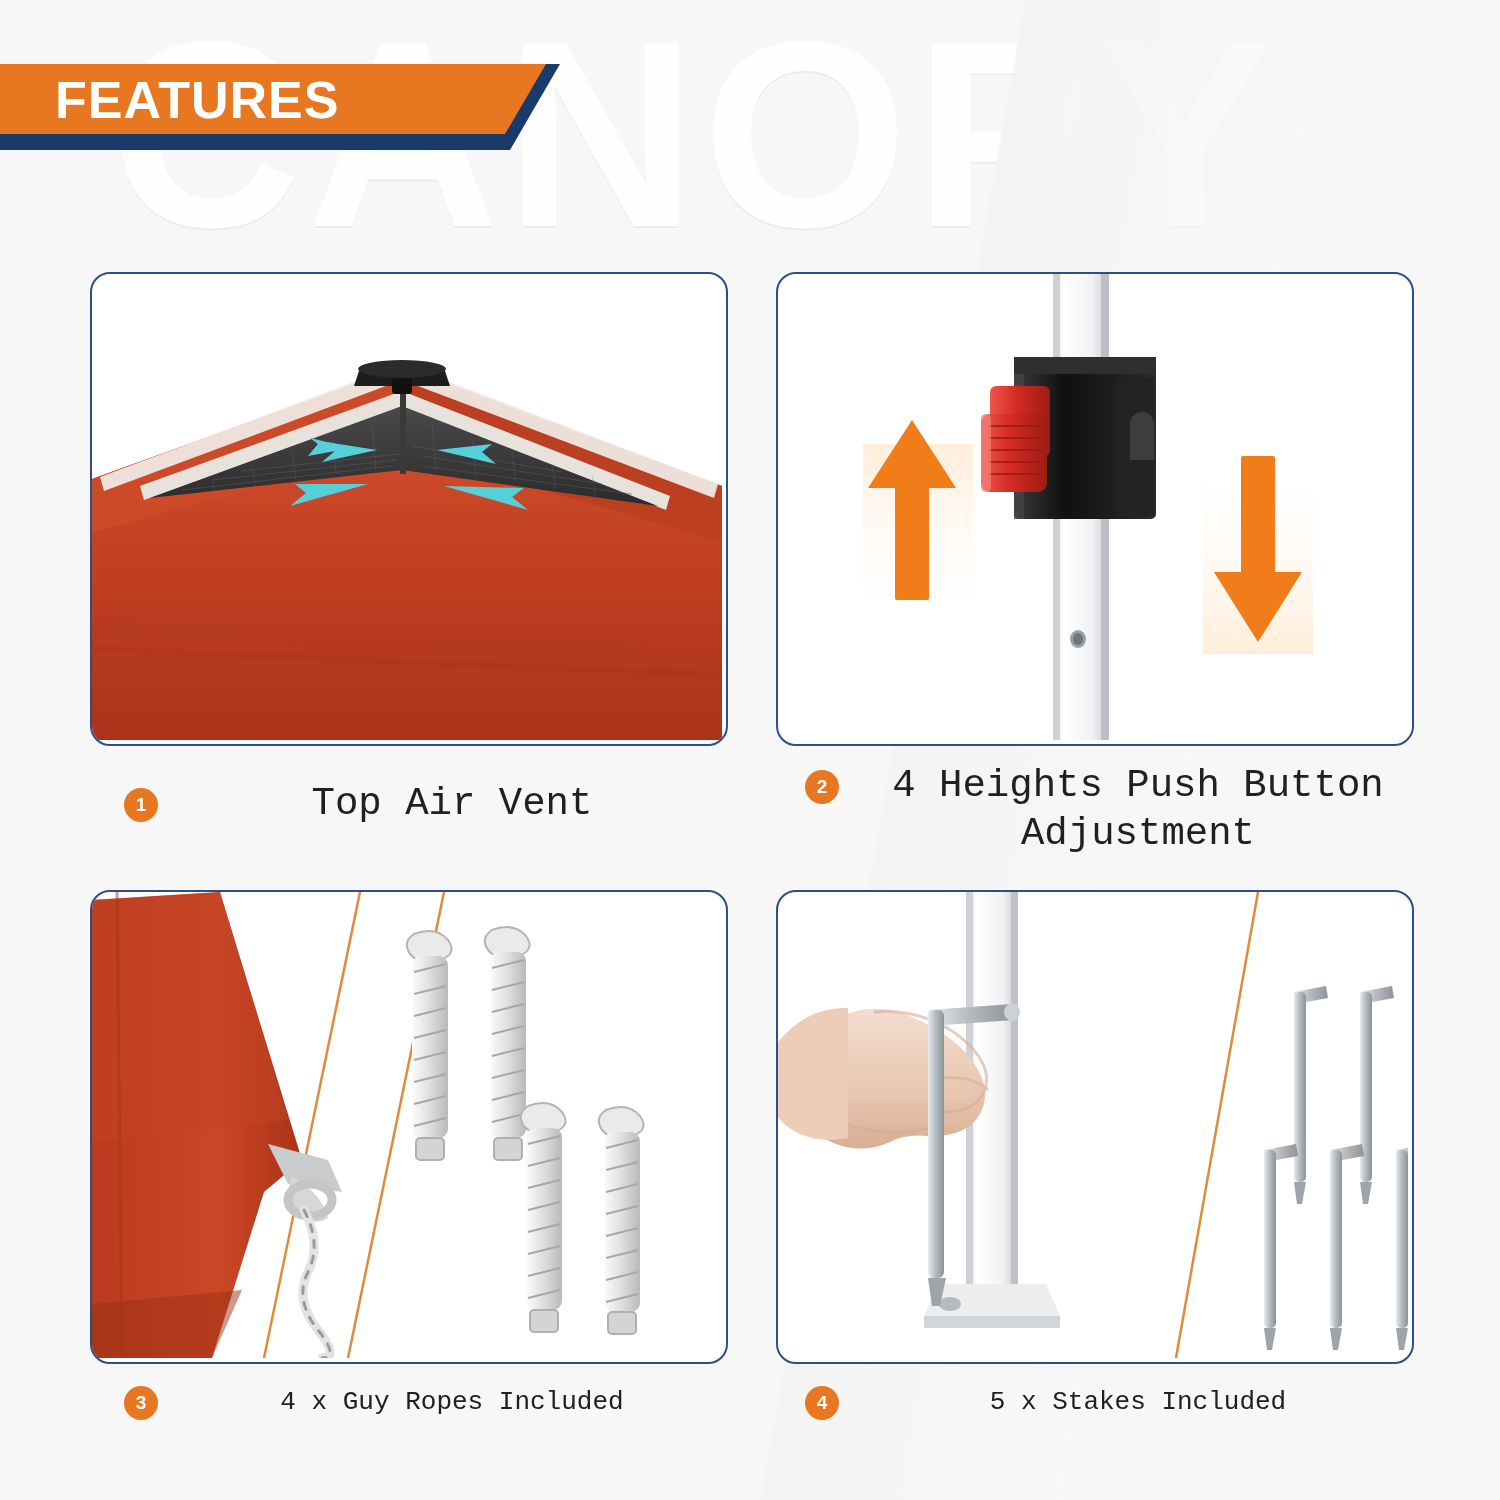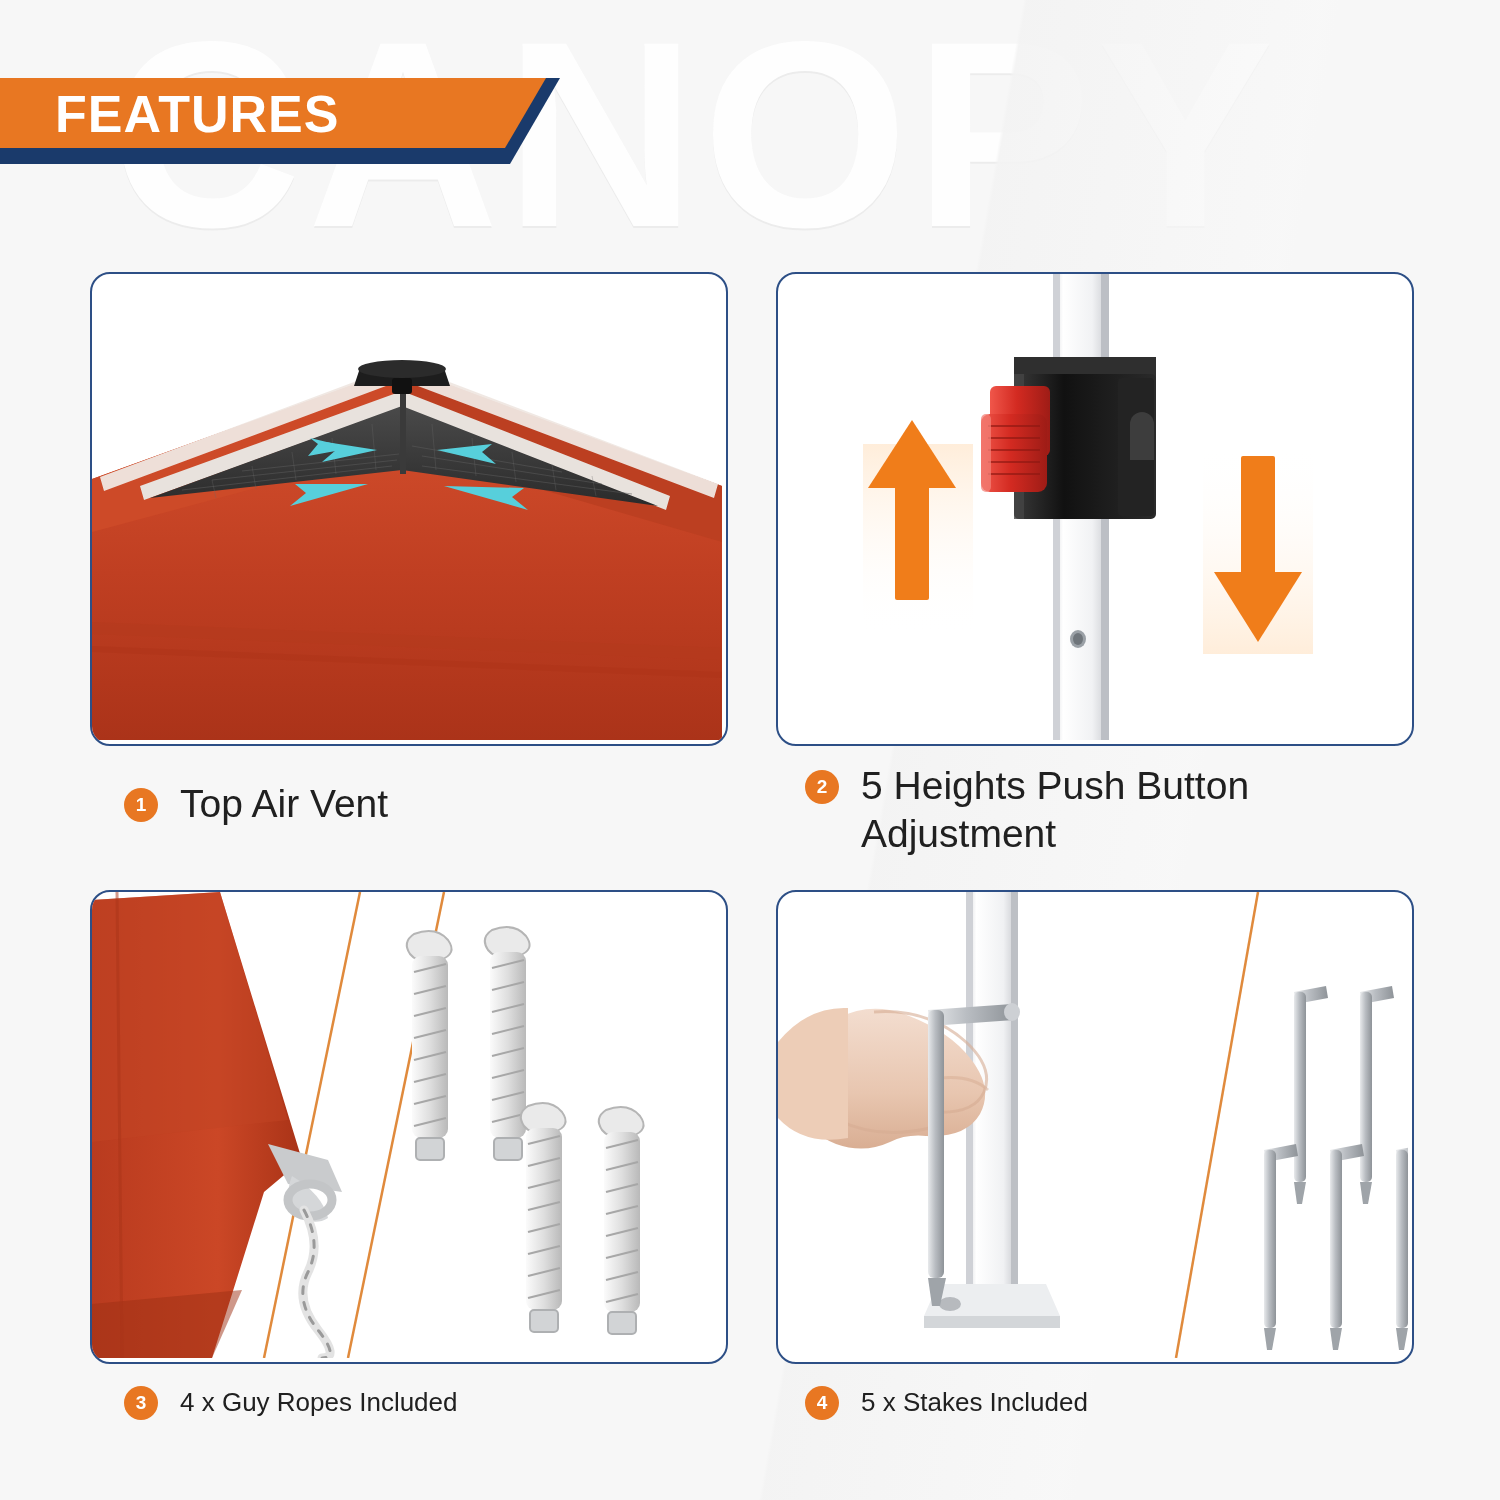--- a/index.html
+++ b/index.html
@@ -35,21 +35,21 @@
     height: 1500px;
     top: 0; left: 0;
     background:
       linear-gradient(100deg, rgba(255,255,255,0) 58%, rgba(243,243,243,0.9) 58.2%, rgba(248,248,248,0.6) 75%, rgba(255,255,255,0) 76%);
     pointer-events: none;
   }
 
   
   .header {
     position: absolute;
-    top: 78px;
+    top: 64px;
     left: 0;
     width: 582px;
     height: 68px;
   }
   .header .bar-blue {
     position: absolute;
     top: 0; left: 0;
     width: 560px; height: 86px;
     background: #1a3a6b;
     clip-path: polygon(0 0, 560px 0, 510px 86px, 0 86px);
@@ -113,21 +113,21 @@
   }
   .caption-text {
     font-size: 37px;
     color: #202020;
     line-height: 48px;
   }
   #caption-1 .caption-text,
   #caption-2 .caption-text { font-size: 39px; }
   #caption-3 .caption-text,
   #caption-4 .caption-text { font-size: 26px; font-weight: normal; }
-  .caption-center { width: 100%; }
+  .caption-center { text-align: center; width: 100%; font-family: Liberation Mono, monospace; }
 
   
   svg { display: block; }
 </style>
 </head>
 <body>
 
 <div class="watermark">CANOPY</div>
 <div class="bg-diag"></div>
 
@@ -460,21 +460,21 @@
   </svg>
 </div>
 
 <div class="caption" id="caption-1">
   <div class="badge">1</div>
   <div class="caption-text caption-center">Top Air Vent</div>
 </div>
 
 <div class="caption" id="caption-2">
   <div class="badge">2</div>
-  <div class="caption-text caption-center">5 Heights Push Button Adjustment</div>
+  <div class="caption-text caption-center">4 Heights Push Button Adjustment</div>
 </div>
 
 <div class="caption" id="caption-3">
   <div class="badge">3</div>
   <div class="caption-text caption-center">4 x Guy Ropes Included</div>
 </div>
 
 <div class="caption" id="caption-4">
   <div class="badge">4</div>
   <div class="caption-text caption-center">5 x Stakes Included</div>

